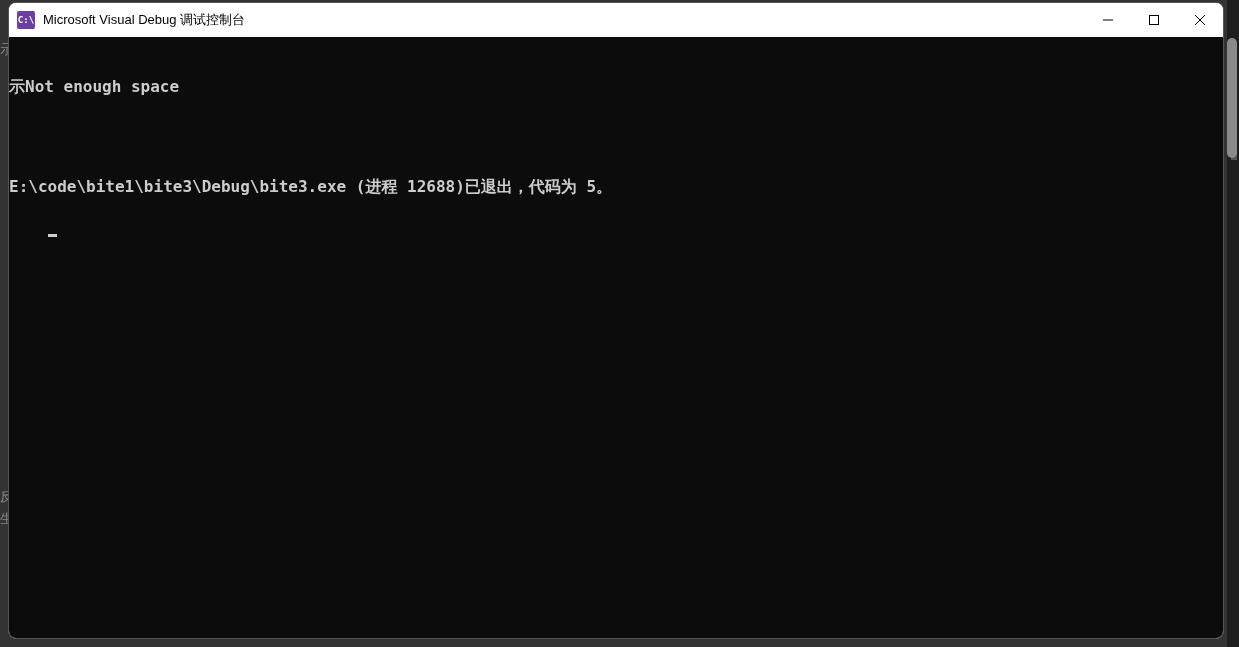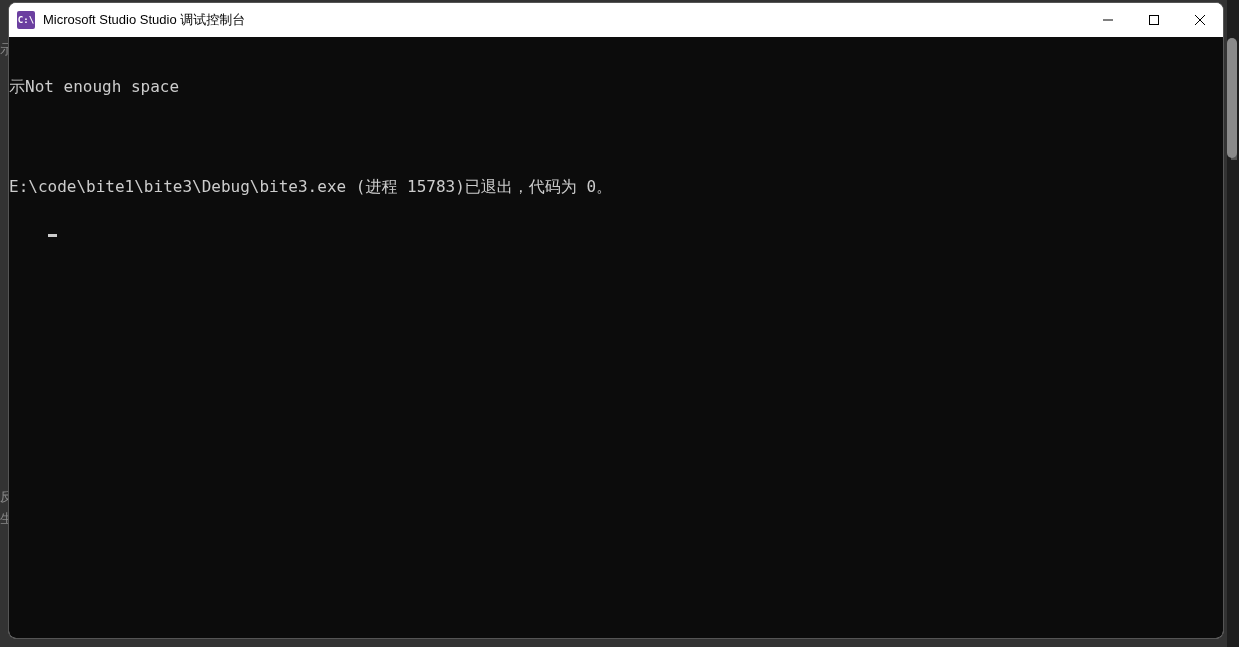--- a/index.html
+++ b/index.html
@@ -76,20 +76,21 @@
       flex: 1;
       background: #0c0c0c;
       color: #cccccc;
       font-family: "NSimSun", "SimSun", Consolas, monospace;
       font-size: 16px;
       line-height: 20px;
       padding: 0 0 0 0;
       white-space: pre;
       overflow: hidden;
       position: relative;
+      font-weight: bold;
     }
     .console-line {
       white-space: pre;
     }
     .cursor {
       display: inline-block;
       width: 9px;
       height: 3px;
       background: #cccccc;
       vertical-align: bottom;
@@ -166,21 +167,21 @@
 <div class="bg-right-bar"></div>
 <div class="bg-right-green"></div>
 <div class="bg-right-small"></div>
 <span class="bg-text-left">示</span>
 <span class="bg-text-left-1">反</span>
 <span class="bg-text-left-2">生</span>
 
 <div class="window">
   <div class="titlebar">
     <div class="titlebar-icon">C:\</div>
-    <div class="titlebar-title">Microsoft Studio Studio 调试控制台</div>
+    <div class="titlebar-title">Microsoft Visual Debug 调试控制台</div>
     <div class="titlebar-controls">
       <div class="titlebar-btn">
         <svg viewBox="0 0 10 10">
             <line x1="0" y1="5" x2="10" y2="5" stroke="currentColor" stroke-width="1"></line>
           </svg>
       </div>
       <div class="titlebar-btn">
         <svg viewBox="0 0 10 10">
             <rect x="0.5" y="0.5" width="9" height="9" fill="none" stroke="currentColor" stroke-width="1"></rect>
           </svg>
@@ -189,20 +190,20 @@
         <svg viewBox="0 0 10 10">
             <line x1="0" y1="0" x2="10" y2="10" stroke="currentColor" stroke-width="1"></line>
             <line x1="10" y1="0" x2="0" y2="10" stroke="currentColor" stroke-width="1"></line>
           </svg>
       </div>
     </div>
   </div>
   <div class="console-body">
     <div class="console-line">示Not enough space</div>
     <div class="console-line"></div>
-    <div class="console-line">E:\code\bite1\bite3\Debug\bite3.exe (进程 15783)已退出，代码为 0。</div>
+    <div class="console-line">E:\code\bite1\bite3\Debug\bite3.exe (进程 12688)已退出，代码为 5。</div>
     <span class="cursor"></span>
   </div>
 </div>
 
 <div class="scrollbar-bg">
   <div class="scrollbar-thumb-bg"></div>
 </div>
 
 </body></html>

